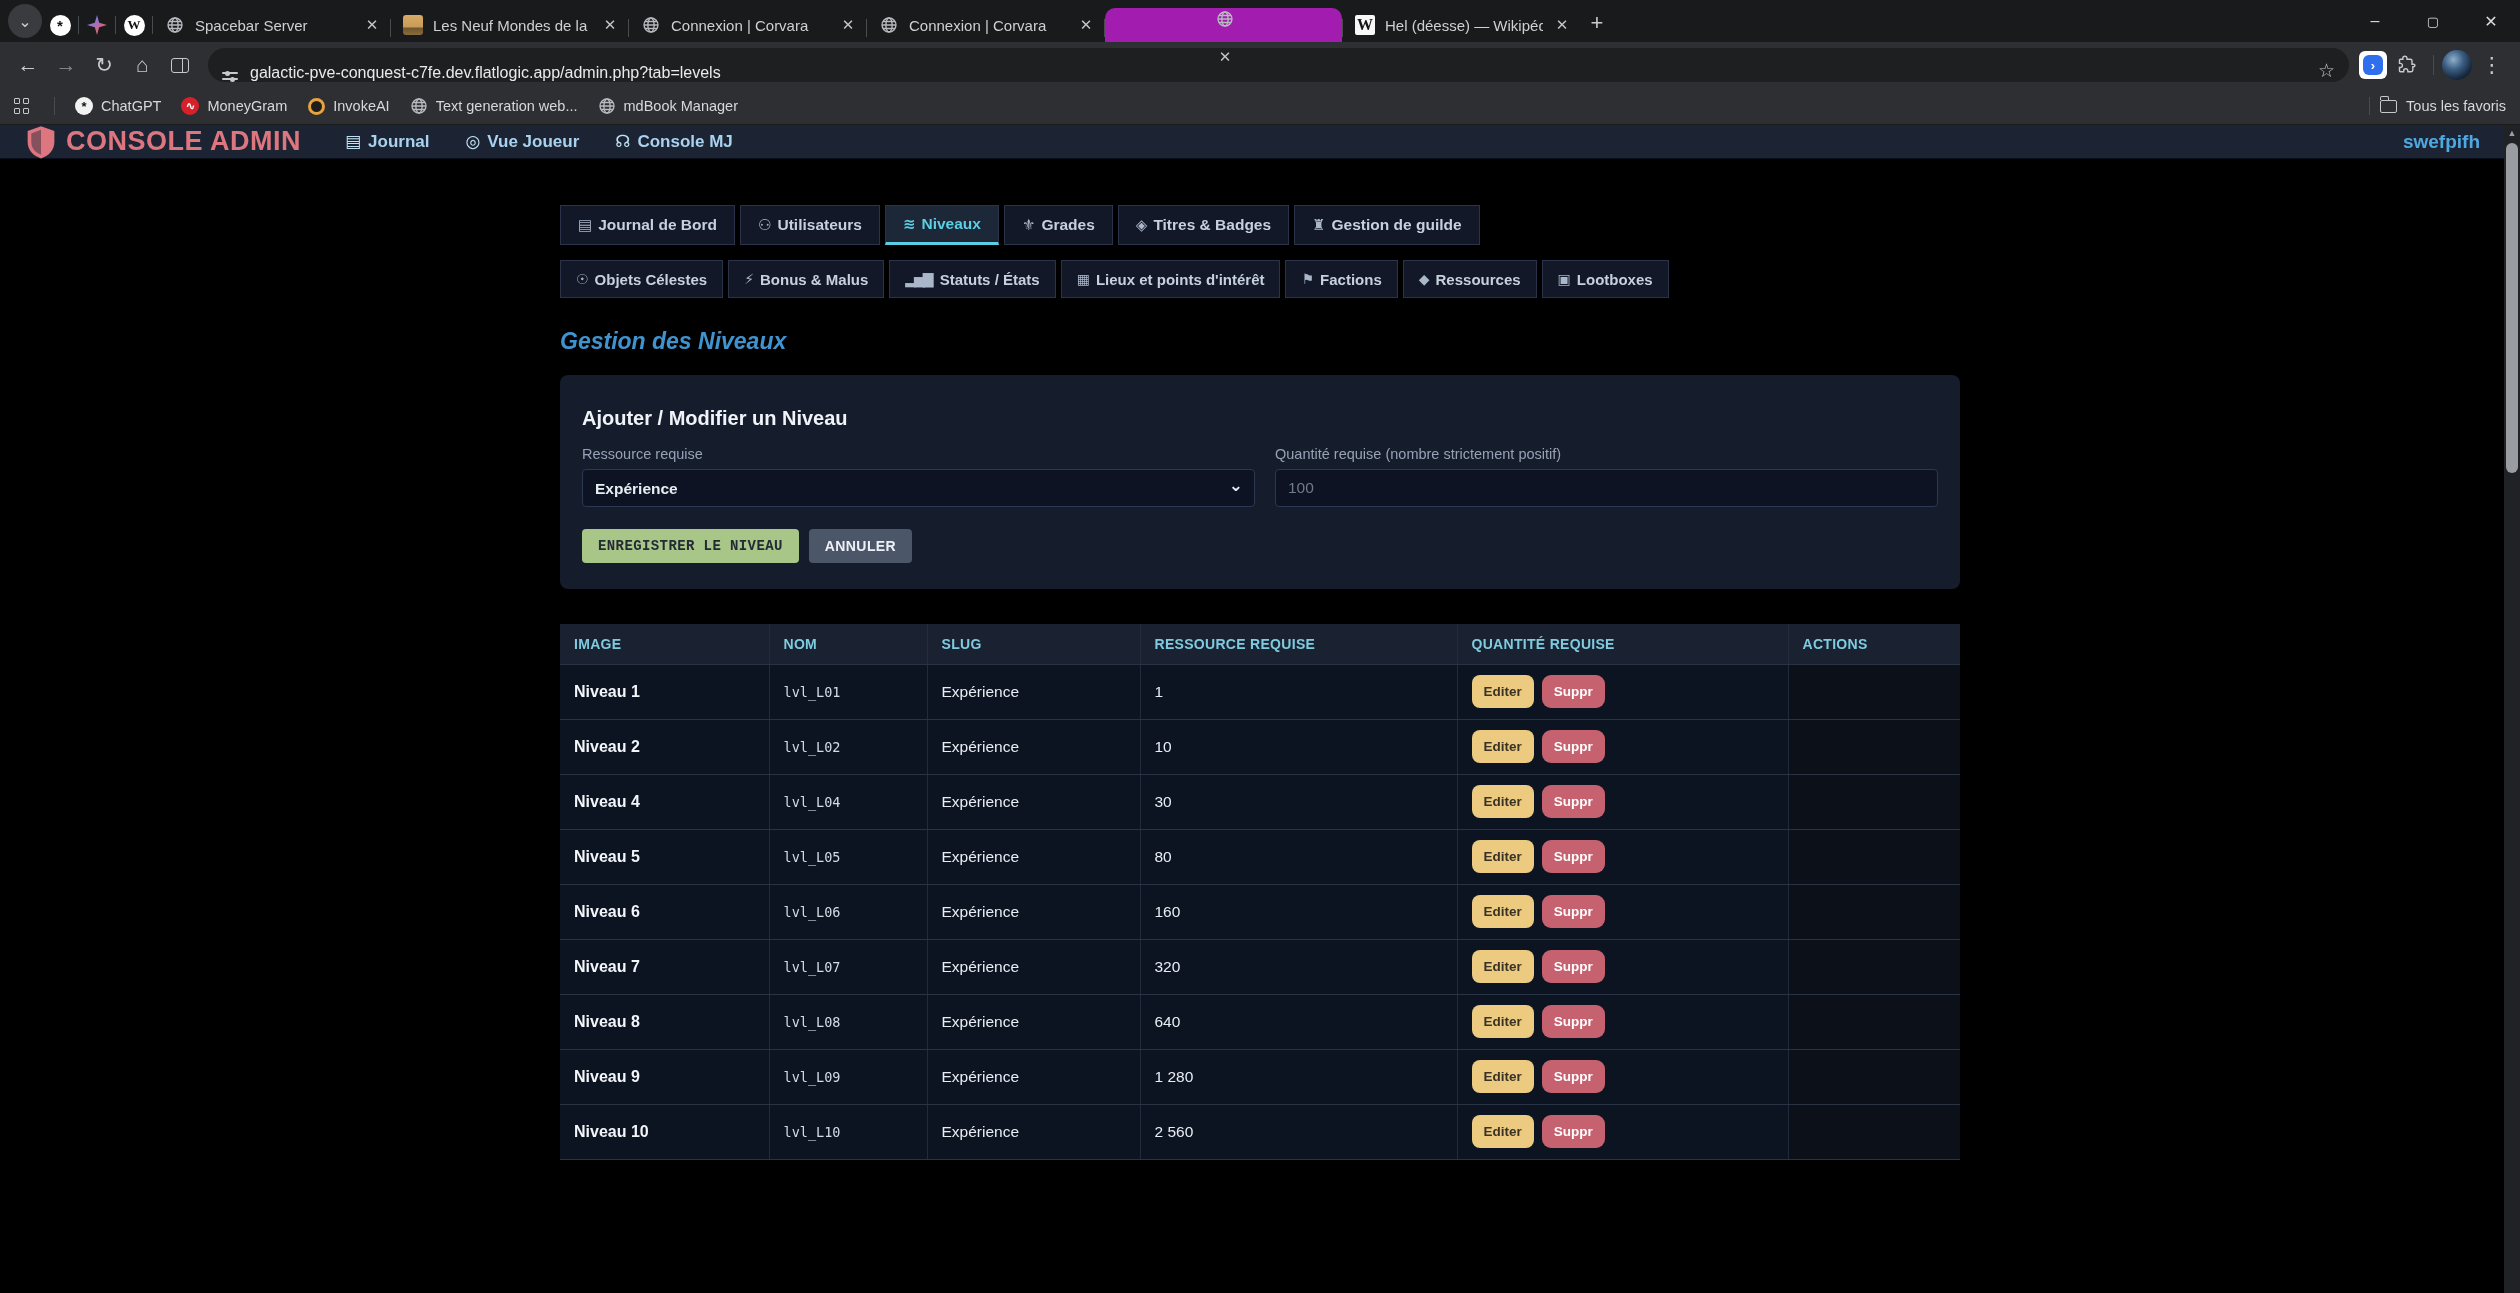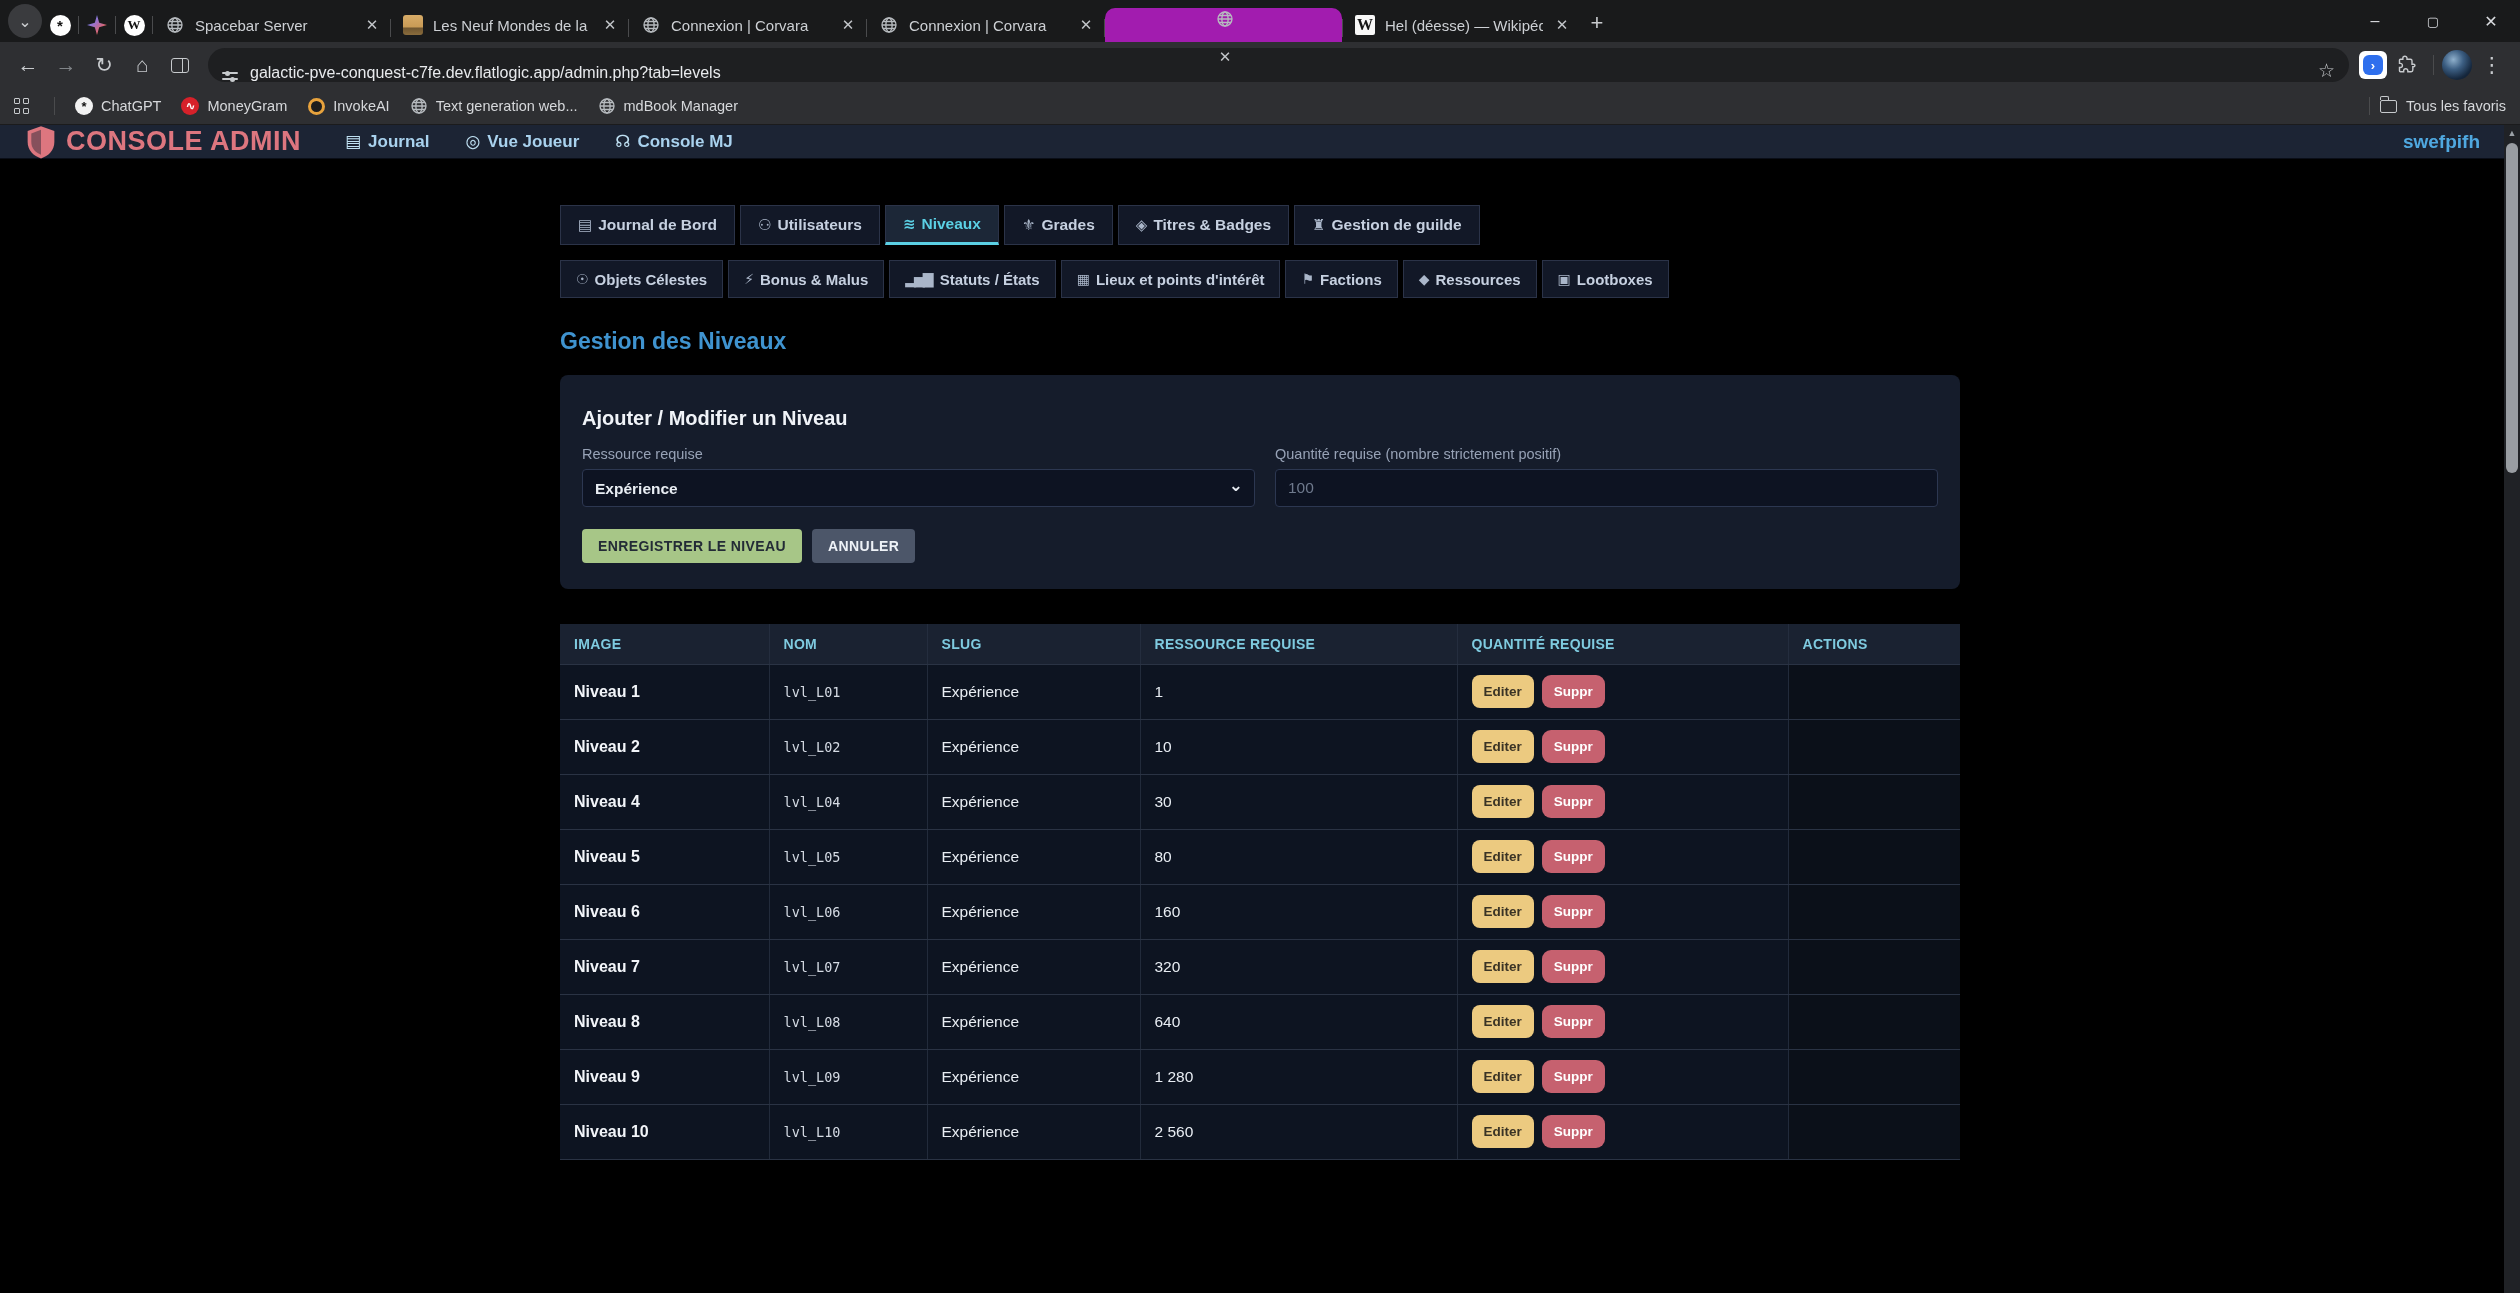--- a/index.html
+++ b/index.html
@@ -98,42 +98,42 @@
   .ptab { height:40px; background:#121827; border:1px solid #2b3348; color:#c6d0e0;
     font-size:15.5px; font-weight:bold; display:flex; align-items:center; gap:8px; padding:0 17px; }
   .ptab .glyph { font-size:15px; color:#aab6c9; letter-spacing:-2px; }
   .ptab.active { background:#1c2737; color:#5bd0e4; border-bottom:3px solid #5bd0e4; }
   .ptab.active .glyph { color:#5bd0e4; }
   .stabs { display:flex; gap:5px; margin-top:15px; }
   .stab { height:38px; background:#121827; border:1px solid #2b3348; color:#c6d0e0;
     font-size:15px; font-weight:bold; display:flex; align-items:center; gap:8px; padding:0 15px; }
   .stab .glyph { font-size:14px; color:#aab6c9; letter-spacing:-2px; }
 
-  .page-title { color:#3f93cf; font-size:23px; font-weight:bold; margin-top:30px; }
+  .page-title { color:#3f93cf; font-size:23px; font-weight:bold; margin-top:30px;font-style:italic; }
 
   .card { margin-top:20px; background:#151c2b; border-radius:8px; padding:32px 22px 26px; }
   .card-title { color:#f0f3f8; font-size:20px; font-weight:bold; }
   .form-row { display:flex; gap:20px; margin-top:24px; }
   .form-row.second { margin-top:16px; }
   .field { display:flex; flex-direction:column; }
   .f-name { width:890px; } .f-slug { flex:1; }
   .f-resource { width:673px; } .f-qty { flex:1; }
   .field label { color:#97a2b6; font-size:14.5px; margin-bottom:7px; }
   .field input, .field select { height:38px; background:#0d1322; border:1px solid #2c3751;
     border-radius:4px; color:#e8edf3; font-size:15.5px; padding:0 12px;
     font-family:"Liberation Sans","DejaVu Sans",sans-serif; }
   .field input::placeholder { color:#6f7a8d; opacity:1; }
   .select-wrap { position:relative; }
   .select-wrap select { width:100%; appearance:none; -webkit-appearance:none; font-weight:bold; }
   .select-wrap .chev { position:absolute; right:12px; top:6px; color:#e8edf3; font-size:17px;
     font-weight:bold; pointer-events:none; }
   .btn-row { display:flex; gap:10px; margin-top:22px; }
   .btn { border:none; border-radius:4px; font-size:14px; font-weight:bold; padding:9px 16px;
     letter-spacing:0.4px; font-family:inherit; }
-  .btn-save { background:#a7c687; color:#232b36; }
+  .btn-save { background:#a7c687; color:#232b36;font-family:Liberation Mono, monospace; }
   .btn-cancel { background:#4c5669; color:#eef2f7; }
 
   .table-wrap { margin-top:35px; }
   table { width:1400px; border-collapse:collapse; background:#0d1421; }
   th { background:#1a2231; color:#7fcbe0; font-size:14px; font-weight:bold; text-align:left;
     height:40px; padding:0 14px; letter-spacing:0.3px; border-right:1px solid #242d3e;
     border-bottom:1px solid #2a3344; }
   th:last-child { border-right:none; }
   td { height:55px; padding:0 14px; border-right:1px solid #222b3b; border-bottom:1px solid #2a3344;
     color:#e8edf3; font-size:15.5px; }

